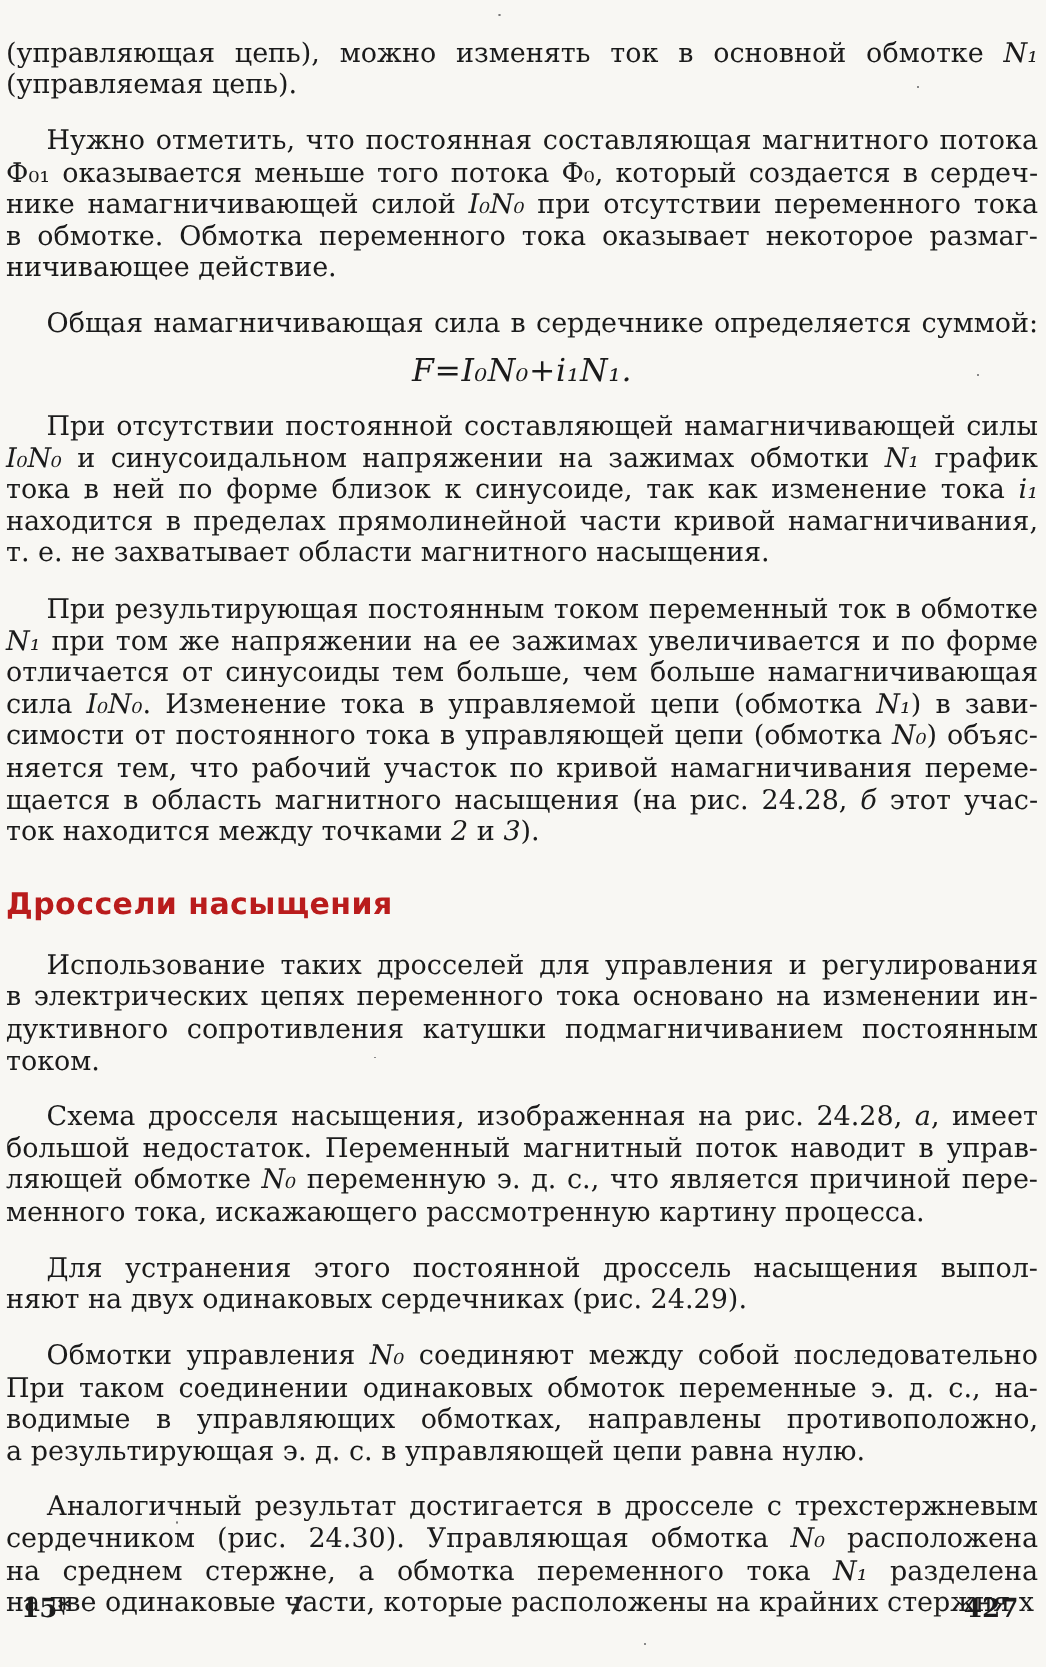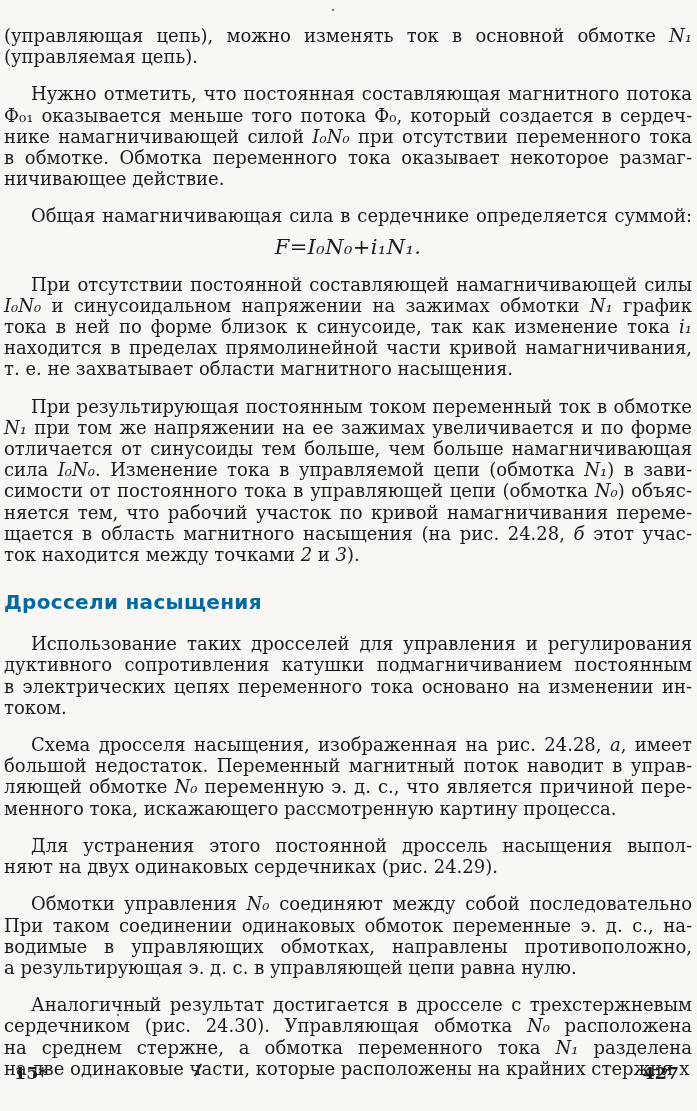--- a/index.html
+++ b/index.html
@@ -47,21 +47,21 @@
     line-height: 21px;
     margin: 10px 0 12px 0;
     letter-spacing: 0.4px;
   }
   .heading {
     font-family: "DejaVu Sans", "Liberation Sans", sans-serif;
     font-size: 20px;
     font-weight: bold;
     letter-spacing: 0.3px;
     margin: 25px 0 19px 0;
-    color: #0369a1;
+    color: #b91c1c;
   }
   .footer {
     position: absolute;
     left: 14px;
     right: 18px;
     top: 1063px;
     display: flex;
     justify-content: space-between;
     font-weight: bold;
     font-size: 17.5px;
@@ -111,22 +111,22 @@
         <div class="line jline">отличается от синусоиды тем больше, чем больше намагничивающая</div>
         <div class="line jline">сила <i>I₀N₀</i>. Изменение тока в управляемой цепи (обмотка <i>N₁</i>) в зави-</div>
         <div class="line jline">симости от постоянного тока в управляющей цепи (обмотка <i>N₀</i>) объяс-</div>
         <div class="line jline">няется тем, что рабочий участок по кривой намагничивания переме-</div>
         <div class="line jline">щается в область магнитного насыщения (на рис. 24.28, <i>б</i> этот учас-</div>
         <div class="line">ток находится между точками <i>2</i> и <i>3</i>).</div>
       </div>
       <h2 class="heading">Дроссели насыщения</h2>
       <div class="para">
         <div class="line jline indent">Использование таких дросселей для управления и регулирования</div>
+        <div class="line jline">в электрических цепях переменного тока основано на изменении ин-</div>
         <div class="line jline">дуктивного сопротивления катушки подмагничиванием постоянным</div>
-        <div class="line jline">в электрических цепях переменного тока основано на изменении ин-</div>
         <div class="line">током.</div>
       </div>
       <div class="para">
         <div class="line jline indent">Схема дросселя насыщения, изображенная на рис. 24.28, <i>а</i>, имеет</div>
         <div class="line jline">большой недостаток. Переменный магнитный поток наводит в управ-</div>
         <div class="line jline">ляющей обмотке <i>N₀</i> переменную э. д. с., что является причиной пере-</div>
         <div class="line">менного тока, искажающего рассмотренную картину процесса.</div>
       </div>
       <div class="para">
         <div class="line jline indent">Для устранения этого постоянной дроссель насыщения выпол-</div>

